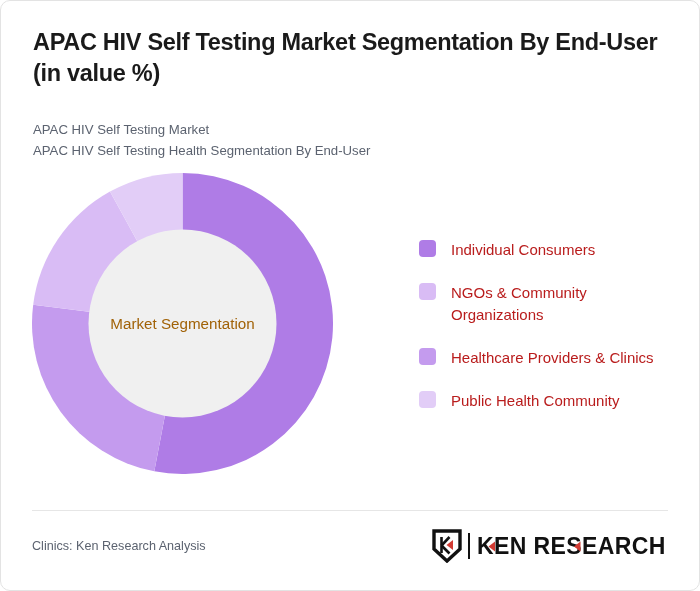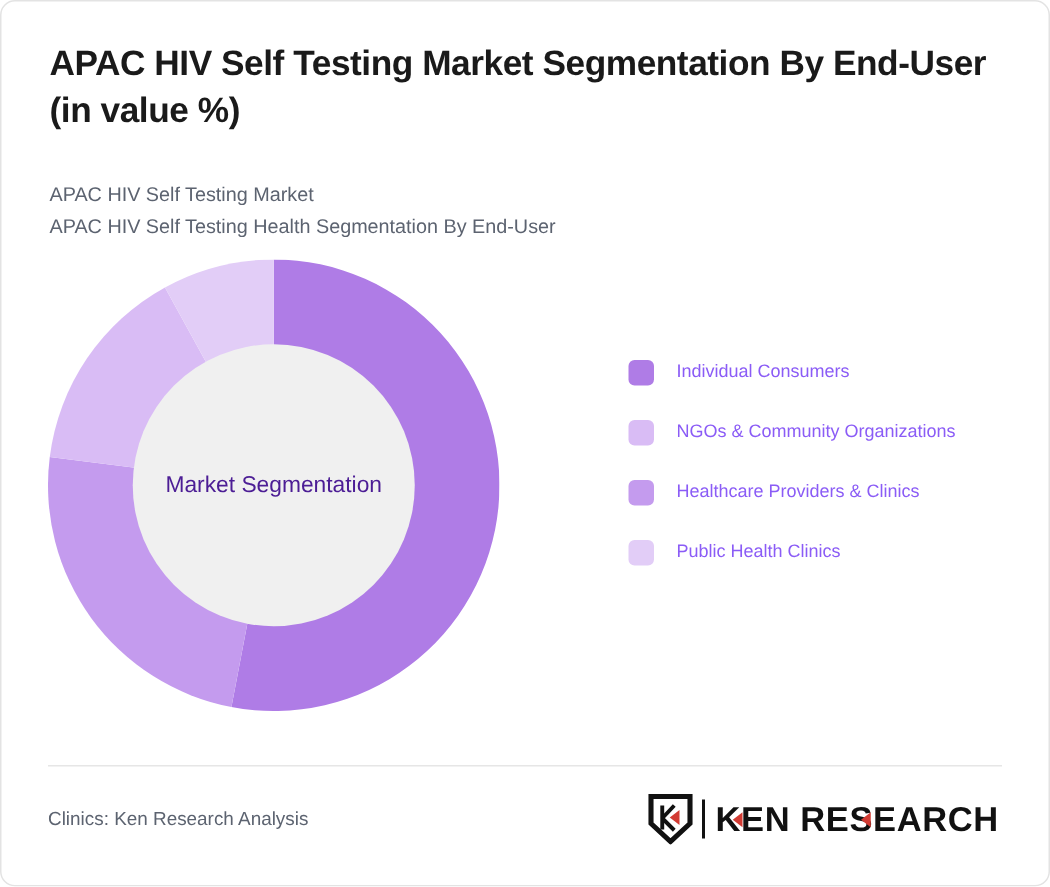--- a/index.html
+++ b/index.html
@@ -65,21 +65,21 @@
   .donut-center-label {
     position: absolute;
     left: 0;
     top: 0;
     width: 301px;
     height: 301px;
     display: flex;
     align-items: center;
     justify-content: center;
     font-size: 15.2px;
-    color: #4c1d95;
+    color: #a16207;
     pointer-events: none;
   }
 
   
   .legend {
     position: absolute;
     left: 418px;
     top: 78px;
     width: 258px;
   }
@@ -91,22 +91,22 @@
   .legend-item:last-child { margin-bottom: 0; }
   .legend-swatch {
     width: 17px;
     height: 17px;
     border-radius: 4px;
     flex: 0 0 auto;
     margin-top: 1px;
   }
   .legend-label {
     margin-left: 15px;
-    font-size: 12px;
-    color: #8b5cf6;
+    font-size: 15px;
+    color: #b91c1c;
     line-height: 1.42;
     max-width: 212px;
   }
 
   
   .divider {
     position: absolute;
     left: 31px;
     right: 31px;
     top: 509px;
@@ -175,21 +175,21 @@
       <div class="legend-item">
         <span class="legend-swatch" style="background: rgb(217, 188, 245);"></span>
         <span class="legend-label">NGOs &amp; Community Organizations</span>
       </div>
       <div class="legend-item">
         <span class="legend-swatch" style="background: rgb(196, 155, 238);"></span>
         <span class="legend-label">Healthcare Providers &amp; Clinics</span>
       </div>
       <div class="legend-item">
         <span class="legend-swatch" style="background: rgb(226, 205, 247);"></span>
-        <span class="legend-label">Public Health Clinics</span>
+        <span class="legend-label">Public Health Community</span>
       </div>
     </div>
   </div>
 
   <div class="divider"></div>
 
   <div class="footer">
     <div class="source-text">Clinics: Ken Research Analysis</div>
 
     <div class="brand">

